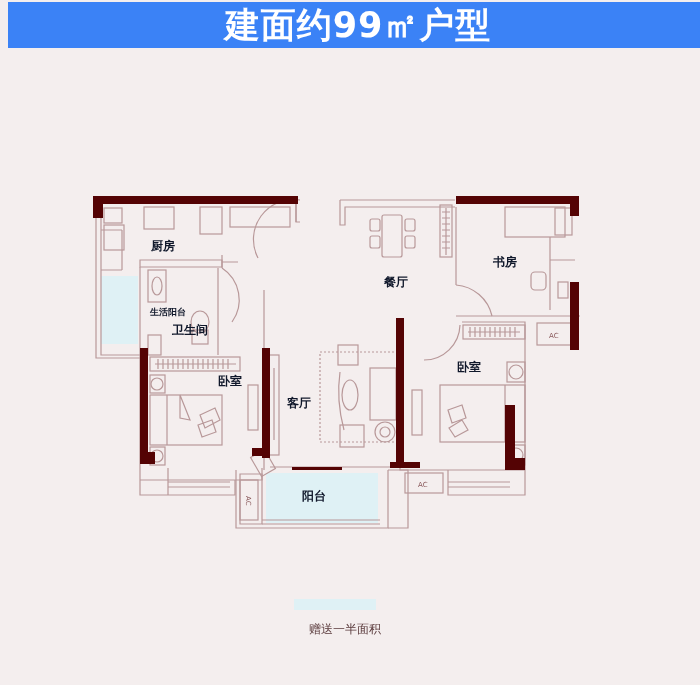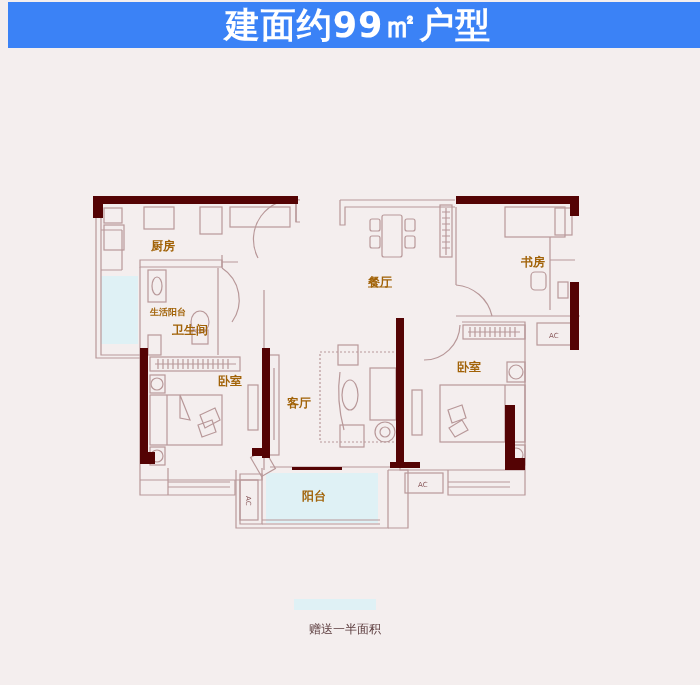--- a/index.html
+++ b/index.html
@@ -7,21 +7,21 @@
     width: 700px; height: 685px; background: #f4eeee; position: relative; overflow: hidden;
     font-family: "DejaVu Sans", sans-serif;
   }
   .header {
     position: absolute; left: 8px; top: 2px; width: 700px; height: 46px;
     background: #3b82f6; display: flex; align-items: center; justify-content: center;
   }
   .header-title { color: #ffffff; font-size: 35px; font-weight: bold; letter-spacing: 1px; }
   .plan { position: absolute; left: 0; top: 0; width: 700px; height: 685px; }
   .room-label {
-    position: absolute; color: #a16207; font-size: 12px; font-weight: bold;
+    position: absolute; color: #0f172a; font-size: 12px; font-weight: bold;
     white-space: nowrap; transform: translate(-50%, -50%);
   }
   .room-label.small { font-size: 9px; margin-left: 48px; }
   .legend-swatch {
     position: absolute; left: 294px; top: 599px; width: 82px; height: 11px; background: #dff1f5;
   }
   .legend-text {
     position: absolute; left: 345px; top: 629px; transform: translate(-50%, -50%);
     font-size: 12px; color: #5a3a3c;
   }
@@ -164,21 +164,21 @@
     <rect x="505" y="405" width="10" height="65"></rect>
     <rect x="505" y="458" width="20" height="12"></rect>
     <rect x="390" y="462" width="30" height="6"></rect>
     <rect x="292" y="467" width="50" height="3"></rect>
   </g>
 </svg>
 
 <div class="room-label" style="left:163px; top:246px;">厨房</div>
 <div class="room-label small" style="left:120px; top:312px;">生活阳台</div>
 <div class="room-label" style="left:190px; top:330px;">卫生间</div>
-<div class="room-label" style="left:380px; top:282px;text-decoration:underline;">餐厅</div>
-<div class="room-label" style="left:505px; top:262px;margin-left:28px;">书房</div>
+<div class="room-label" style="left:396px; top:282px;">餐厅</div>
+<div class="room-label" style="left:505px; top:262px;">书房</div>
 <div class="room-label" style="left:230px; top:381px;">卧室</div>
 <div class="room-label" style="left:299px; top:403px;">客厅</div>
 <div class="room-label" style="left:469px; top:367px;">卧室</div>
 <div class="room-label" style="left:314px; top:496px;">阳台</div>
 
 <div class="legend-swatch"></div>
 <div class="legend-text">赠送一半面积</div>
 
 </body></html>

